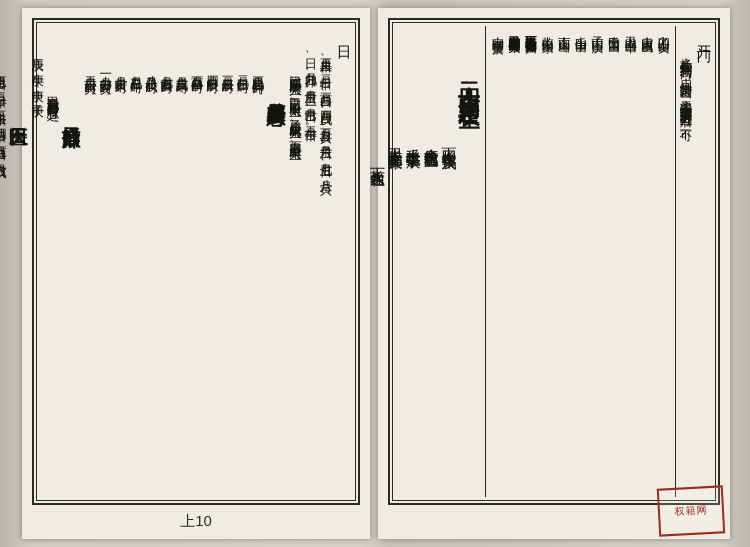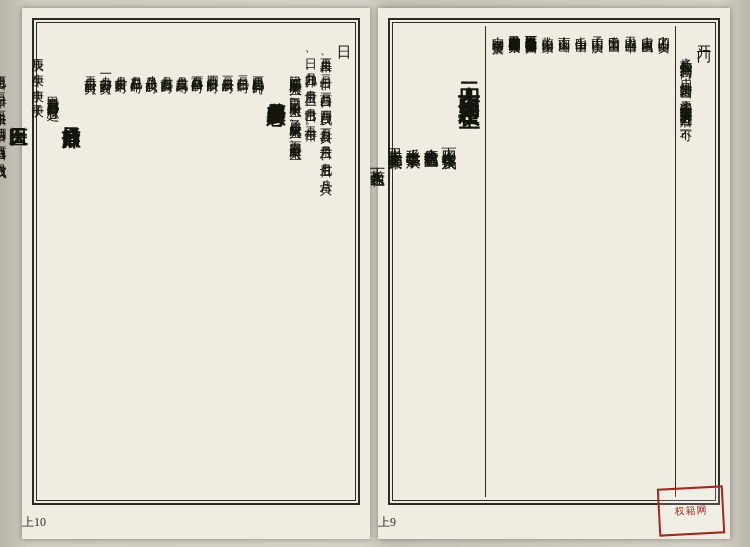--- a/index.html
+++ b/index.html
@@ -51,22 +51,22 @@
   .pad-t2{margin-top:22px;}
   .pad-t3{margin-top:40px;}
   .pad-t4{margin-top:60px;}
   .pad-t5{margin-top:86px;}
   .pad-t6{margin-top:110px;}
   .pad-t7{margin-top:130px;}
   .divider{
     width:0;border-left:1px solid #2b2b28;align-self:stretch;margin:0 3px;
   }
   .pagenum{
-    position:absolute;bottom:8px;left:0;right:0;
-    font-size:12px;color:#2b2b28;font-family:Liberation Serif, serif;
+    position:absolute;bottom:8px;left:0;right:0;text-align:center;
+    font-size:15px;color:#2b2b28;font-family:Liberation Sans, sans-serif;
   }
   
   .gridwrap{display:flex;flex-direction:row-reverse;}
   .gcol{display:flex;flex-direction:column;}
   .gcell{
     writing-mode:vertical-rl;text-orientation:upright;
     font-size:12px;line-height:1.05;padding:1px 2px;color:#15150f;
     white-space:nowrap;
   }
   .stamp{
@@ -166,21 +166,20 @@
 
       <div class="col mid pad-t2">辛戌乾亥壬子火局</div>
       <div class="col mid pad-t2">癸丑艮寅甲卯金局</div>
       <div class="col mid pad-t2">乙辰巽巳丙午水局</div>
       <div class="col mid pad-t2">丁未坤申庚酉木局</div>
 
       <div class="col big pad-t5">杀师日</div>
 
     </div>
   </div>
-  <div class="pagenum">上9</div>
   <div class="stamp">权籍网</div>
 </div>
 
 <div class="page left">
   <div class="frame">
     <div class="cols">
 
       <div class="col mid pad-t">日</div>
 
       <div class="col sm pad-t2">正月未日、二月申日、三月酉日、四月戌日、五月亥日、六月子日、七月丑日、八月寅</div>

